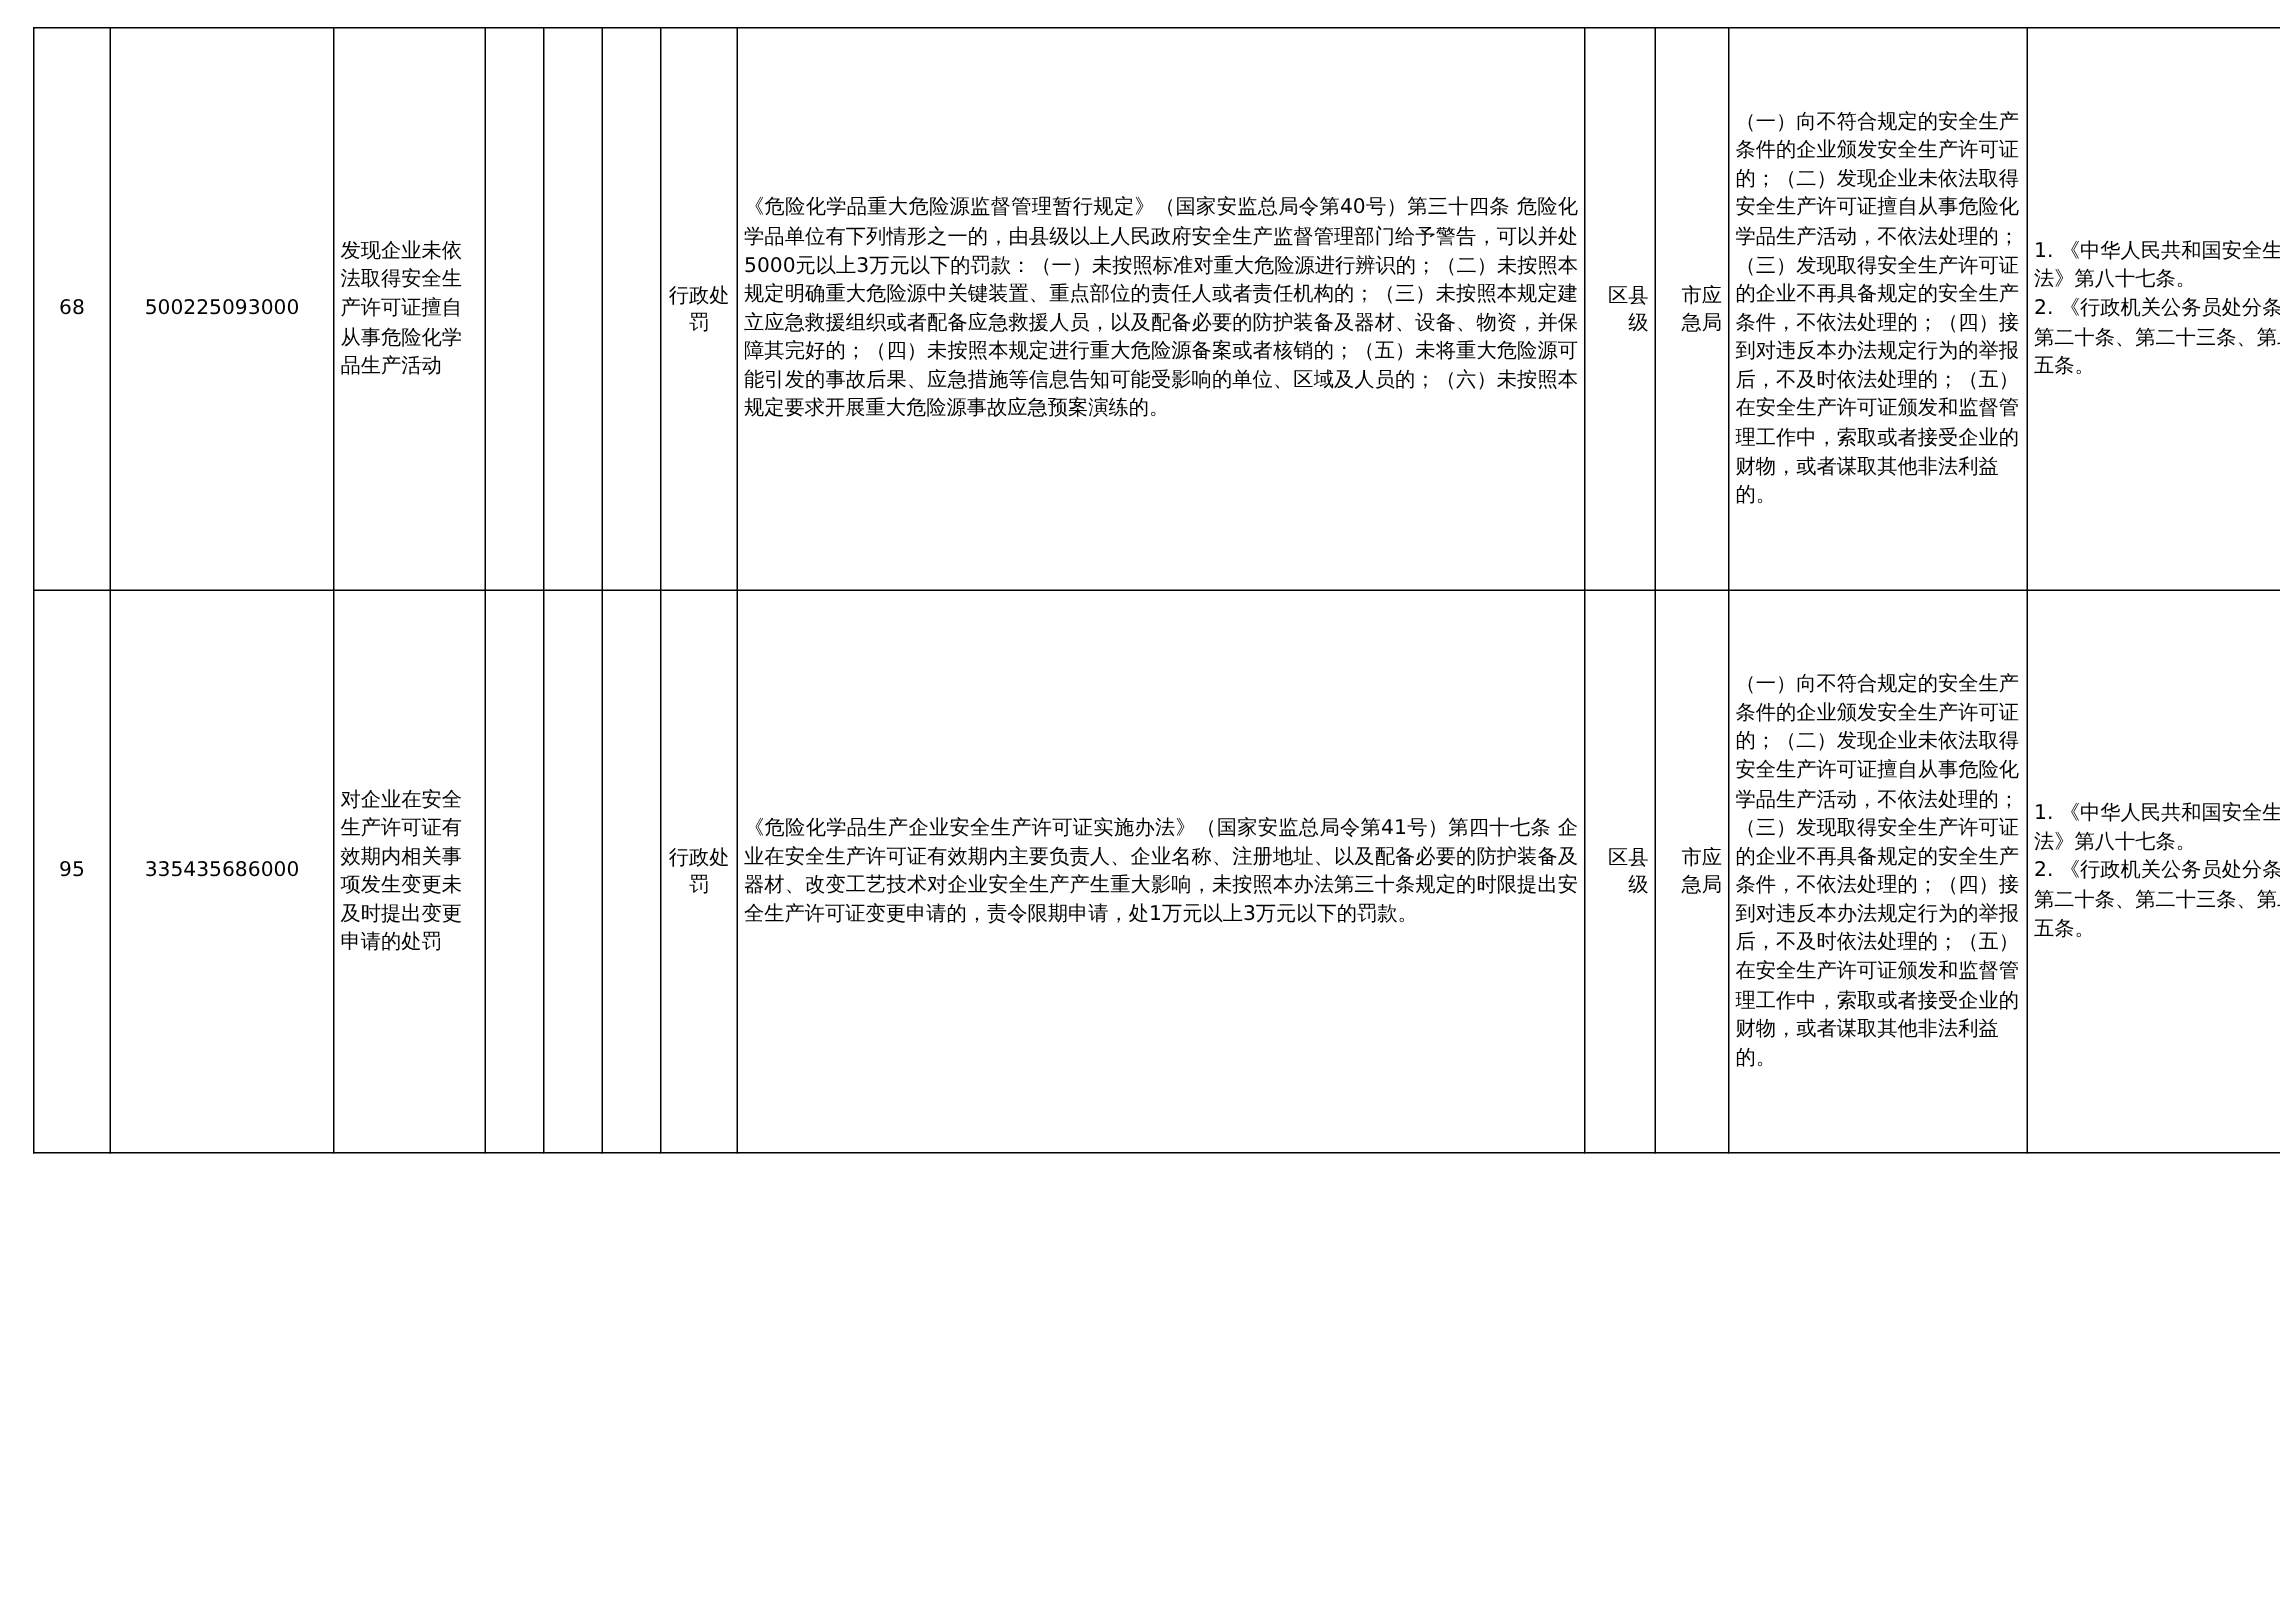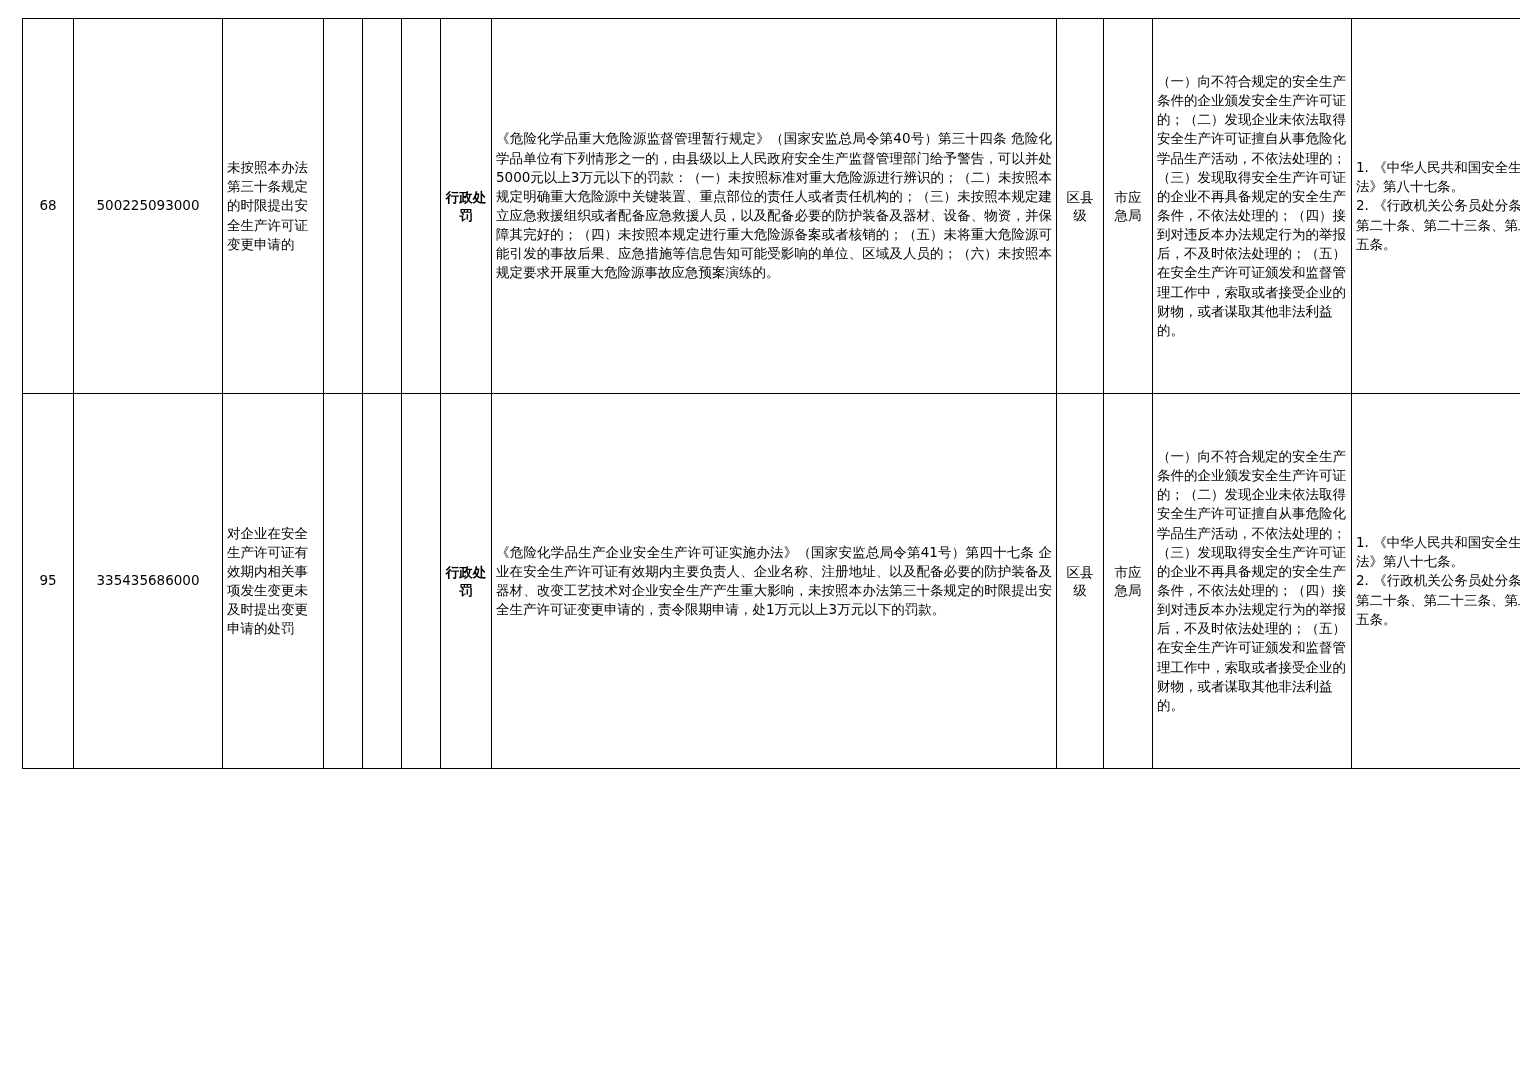--- a/index.html
+++ b/index.html
@@ -60,25 +60,25 @@
   .c-account .cell-inner {
     text-align: left;
   }
   .c-basis .cell-inner {
     text-align: justify;
     text-justify: inter-ideograph;
     text-indent: 0;
   }
   .c-type .cell-inner {
     line-height: 1.35;
-    font-weight: bold;
   }
   .c-level .cell-inner,
   .c-dept .cell-inner {
     line-height: 1.35;
+    text-align: right;
   }
   .acct-line {
     display: block;
     text-indent: 0;
   }
   .acct-line + .acct-line {
     margin-top: 0;
   }
 </style>
 </head>
@@ -88,21 +88,21 @@
   <table class="doc-table">
     <tbody>
       <tr class="row-1">
         <td class="c-index">
             <span class="cell-inner">68</span>
           </td>
         <td class="c-code">
             <span class="cell-inner">500225093000</span>
           </td>
         <td class="c-name">
-            <span class="cell-inner">未按照本办法第三十条规定的时限提出安全生产许可证变更申请的</span>
+            <span class="cell-inner">发现企业未依法取得安全生产许可证擅自从事危险化学品生产活动</span>
           </td>
         <td class="c-blank1">
             <span class="cell-inner"></span>
           </td>
         <td class="c-blank2">
             <span class="cell-inner"></span>
           </td>
         <td class="c-blank3">
             <span class="cell-inner"></span>
           </td>

